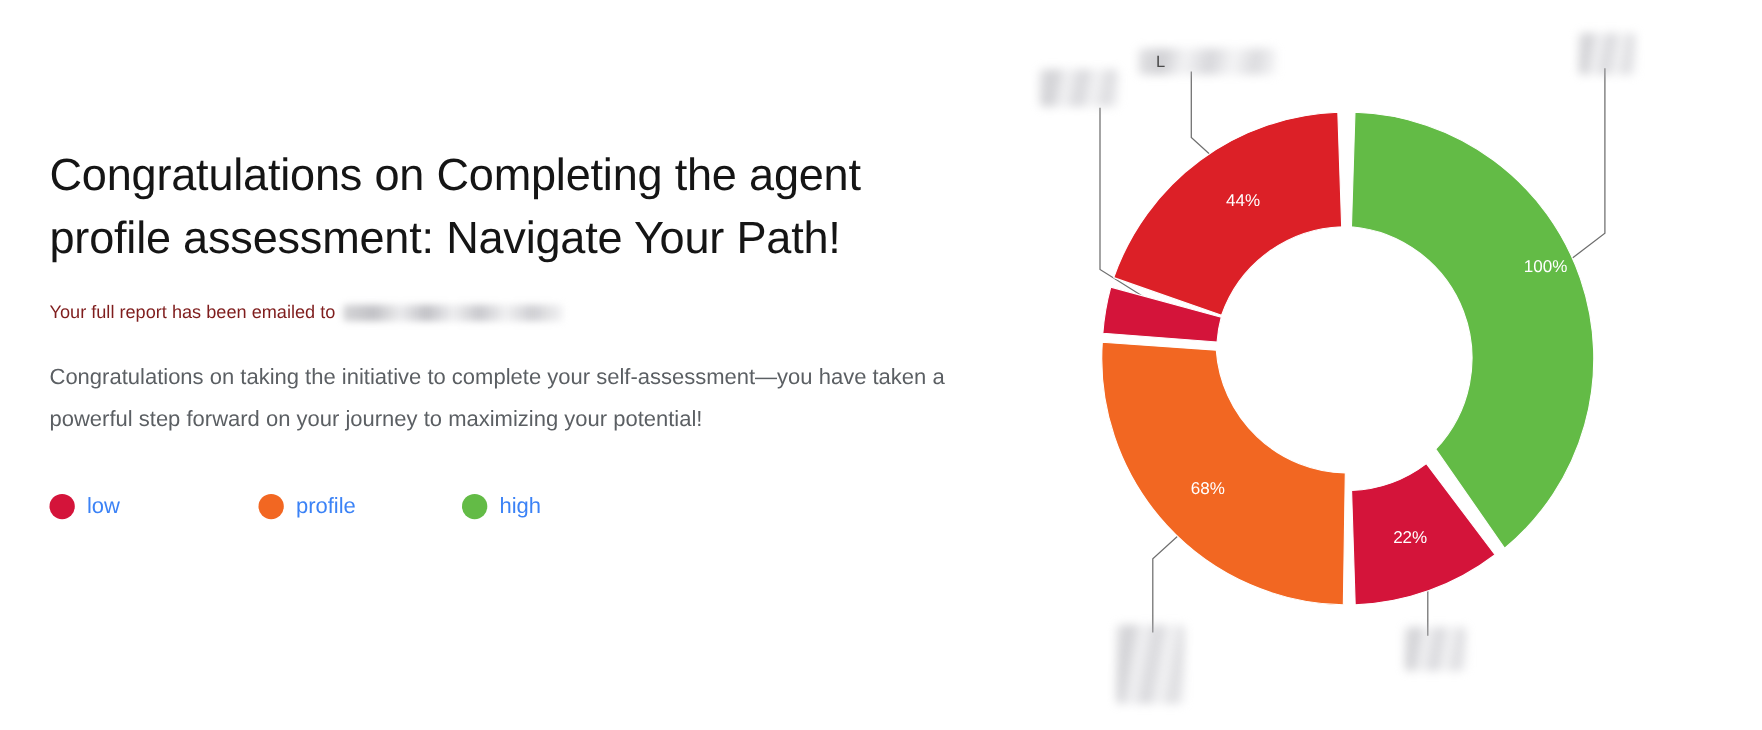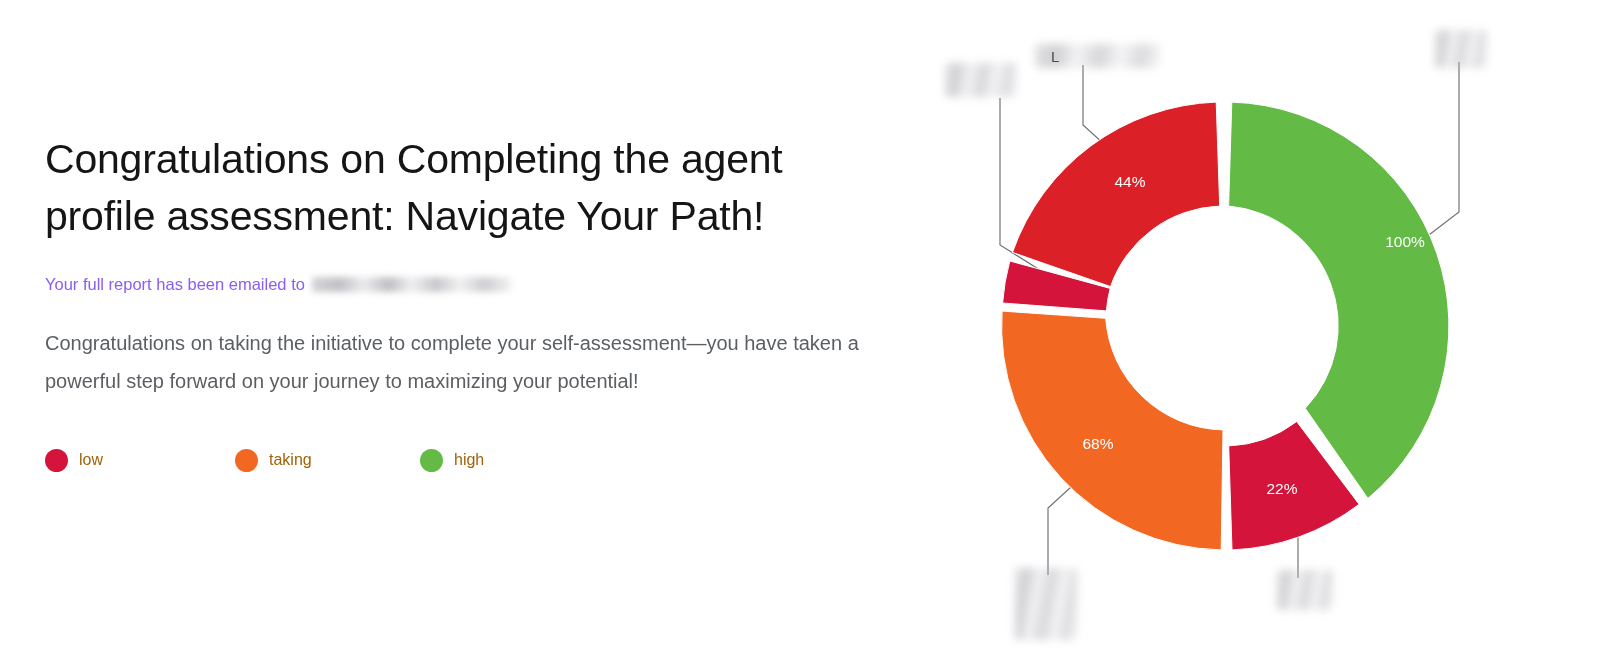--- a/index.html
+++ b/index.html
@@ -37,21 +37,21 @@
     font-weight: 400;
     color: #151515;
     letter-spacing: -0.2px;
     max-width: 840px;
   }
 
   #email-line {
     margin-top: 28px;
     font-size: 16.5px;
     line-height: 1.5;
-    color: #8b5cf6;
+    color: #7f1d1d;
     display: flex;
     align-items: center;
     gap: 0px;
     white-space: nowrap;
   }
 
   .redacted-inline {
     display: inline-block;
     width: 200px;
     height: 15px;
@@ -97,22 +97,22 @@
   .legend-item.item-1 { width: 185px; }
 
   .legend-dot {
     width: 23px;
     height: 23px;
     border-radius: 50%;
     flex: 0 0 auto;
   }
 
   .legend-label {
-    font-size: 16px;
-    color: #a16207;
+    font-size: 20px;
+    color: #3b82f6;
   }
 
   
   #chart-area {
     position: absolute;
     left: 905px;
     top: 0px;
     width: 697px;
     height: 664px;
   }
@@ -183,21 +183,21 @@
 
     <div id="legend">
 
       <div class="legend-item item-0">
         <span class="legend-dot" style="background:#D4143A"></span>
         <span class="legend-label">low</span>
       </div>
 
       <div class="legend-item item-1">
         <span class="legend-dot" style="background:#F26722"></span>
-        <span class="legend-label">taking</span>
+        <span class="legend-label">profile</span>
       </div>
 
       <div class="legend-item item-2">
         <span class="legend-dot" style="background:#63BB46"></span>
         <span class="legend-label">high</span>
       </div>
 
     </div>
   </div>
 

